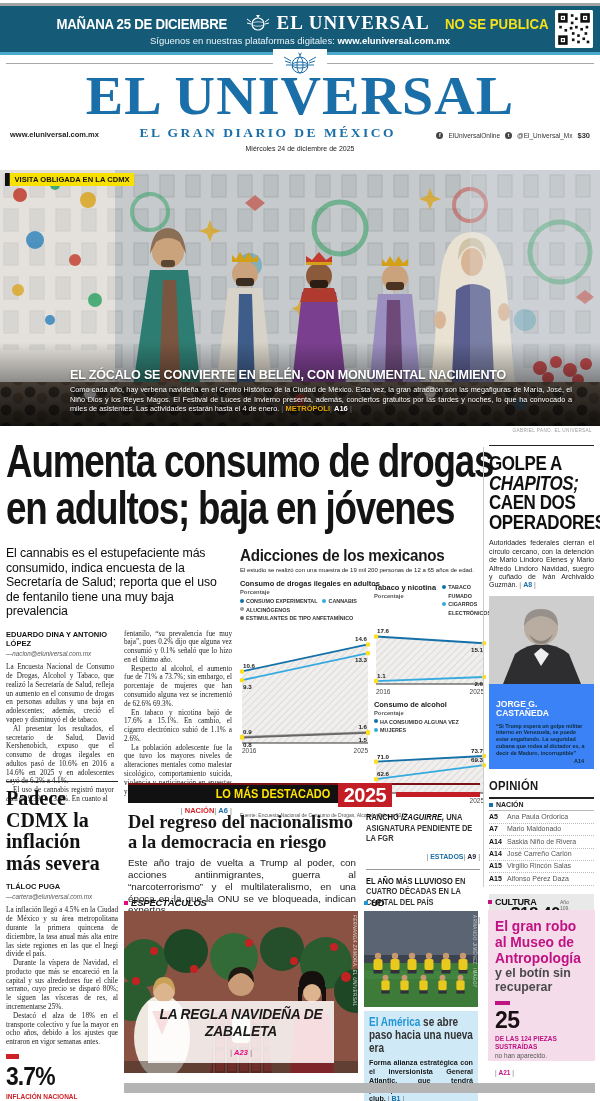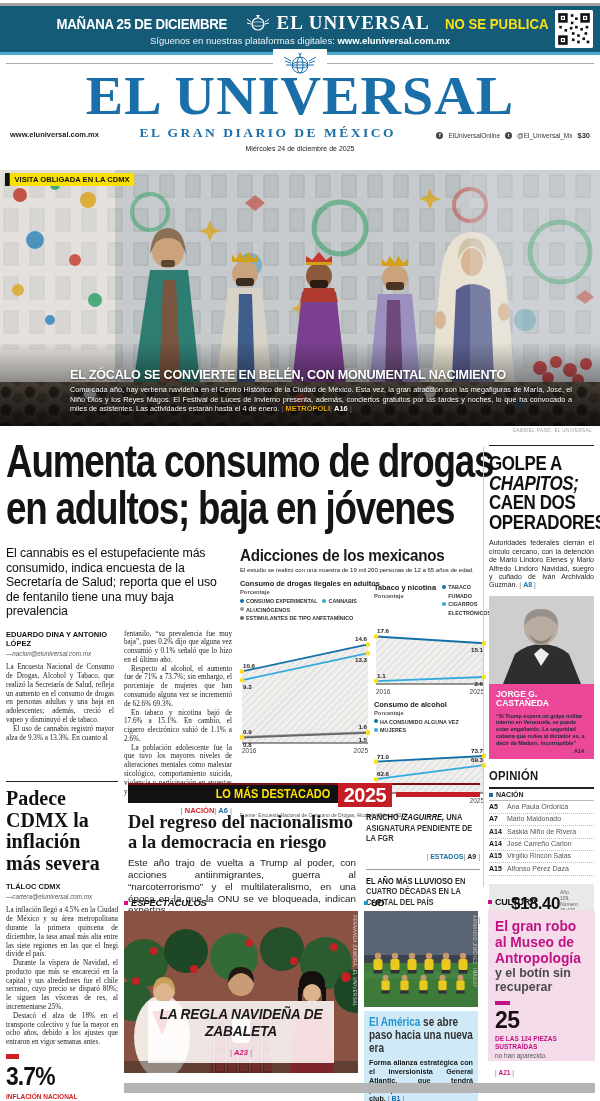--- a/index.html
+++ b/index.html
@@ -85,21 +85,21 @@
 
   
   .v-divider{top:447px;left:483px;width:1px;height:440px;background:#ccc;}
   .right-rail{top:445px;left:489px;width:105px;border-top:1px solid #222;padding-top:8px;}
   .chap-line{white-space:nowrap;font-weight:700;font-size:20px;line-height:.98;color:#101010;
              transform:scaleX(.85);transform-origin:0 0;letter-spacing:-.5px;}
   .chap-line.it{font-style:italic;}
   .chap-body{font-size:7px;line-height:1.2;text-align:justify;color:#222;margin-top:7px;}
   .chap-body .ref{font-size:7px;}
   .cast-photo{display:block;margin-top:6px;}
-  .cast-box{background:#ec4899;padding:6px 7px 5px;}
+  .cast-box{background:#3b82f6;padding:16px 7px 5px;}
   .cast-name{font-weight:700;font-size:9px;color:#fff;line-height:1.05;transform:scaleX(.95);transform-origin:0 0;}
   .cast-quote{font-size:5.4px;line-height:1.25;color:#0f2b3a;margin-top:4px;font-weight:700;}
   .cast-ref{text-align:right;font-size:5.5px;font-weight:700;color:#0f2b3a;margin-top:2px;}
   .opinion{margin-top:10px;}
   .op-title{font-weight:700;font-size:12.5px;letter-spacing:.3px;transform:scaleX(.9);transform-origin:0 0;color:#1a1a1a;}
   .op-head{border-top:2px solid #222;margin-top:4px;padding:2px 0;display:flex;align-items:center;gap:3px;
            font-size:7px;font-weight:700;border-bottom:1px solid #bbb;}
   .sq{width:4px;height:4px;display:inline-block;flex:none;}
   .op-row{display:flex;gap:4px;font-size:7px;padding:1.5px 0;border-bottom:1px dotted #bbb;line-height:1.2;}
   .op-pg{font-weight:700;width:14px;flex:none;color:#111;}
@@ -384,20 +384,21 @@
     <div class="hl-line">en adultos; baja en jóvenes</div>
   </div>
 
   <div class="abs article">
     <div class="deck">El cannabis es el estupefaciente más consumido, indica encuesta de la Secretaría de Salud; reporta que el uso de fentanilo tiene una muy baja prevalencia</div>
     <div class="art-cols">
       <div class="art-col">
         <div class="byline">EDUARDO DINA Y ANTONIO LÓPEZ</div>
         <div class="email">—nacion@eluniversal.com.mx</div>
         <p class="body-p">La Encuesta Nacional de Consumo de Drogas, Alcohol y Tabaco, que realizó la Secretaría de Salud, refleja un aumento en el consumo de drogas en personas adultas y una baja en adolescentes; además, creció el vapeo y disminuyó el de tabaco.</p>
+        <p class="body-p">Al presentar los resultados, el secretario de Salud, David Kershenobich, expuso que el consumo de drogas ilegales en adultos pasó de 10.6% en 2016 a 14.6% en 2025 y en adolescentes cayó de 6.2% a 4.1%.</p>
         <p class="body-p">El uso de cannabis registró mayor alza de 9.3% a 13.3%. En cuanto al</p>
       </div>
       <div class="art-col">
         <p class="body-p">fentanilo, “su prevalencia fue muy baja”, pues 0.2% dijo que alguna vez consumió y 0.1% señaló que lo hizo en el último año.</p>
         <p class="body-p">Respecto al alcohol, el aumento fue de 71% a 73.7%; sin embargo, el porcentaje de mujeres que han consumido alguna vez se incrementó de 62.6% 69.3%.</p>
         <p class="body-p">En tabaco y nicotina bajó de 17.6% a 15.1%. En cambio, el cigarro electrónico subió de 1.1% a 2.6%.</p>
         <p class="body-p">La población adolescente fue la que tuvo los mayores niveles de alteraciones mentales como malestar sicológico, comportamiento suicida, violencia y participación en apuestas y uso de videojuegos.</p>
         <div class="ref-line"><span class="ref">
           <span class="rs c-red">NACIÓN</span><span class="rs c-blue">A6</span>
         </span></div>
@@ -651,21 +652,21 @@
         </div>
         <div class="side-ref"><span class="ref">
           <span class="rs c-yellow">METRÓPOLI</span><span class="rs c-blue">A17</span>
         </span></div>
       </div>
     </div>
   </div>
 
   <div class="abs inflation">
     <div class="infl-hl">Padece CDMX la inflación más severa</div>
-    <div class="infl-by">TLÁLOC CDMX</div>
+    <div class="infl-by">TLÁLOC PUGA</div>
     <div class="infl-em">—cartera@eluniversal.com.mx</div>
     <p class="body-p">La inflación llegó a 4.5% en la Ciudad de México y su área metropolitana durante la primera quincena de diciembre, la tasa anual más alta entre las siete regiones en las que el Inegi divide el país.</p>
     <p class="body-p">Durante la víspera de Navidad, el producto que más se encareció en la capital y sus alrededores fue el chile serrano, cuyo precio se disparó 80%; le siguen las vísceras de res, al incrementarse 25%.</p>
     <p class="body-p">Destacó el alza de 18% en el transporte colectivo y fue la mayor en ocho años, debido a los ajustes que entraron en vigor semanas antes.</p>
     <div class="redblock"></div>
     <div class="infl-stat">3.7%</div>
     <div class="infl-statlab">INFLACIÓN NACIONAL</div>
 
   </div>
 

